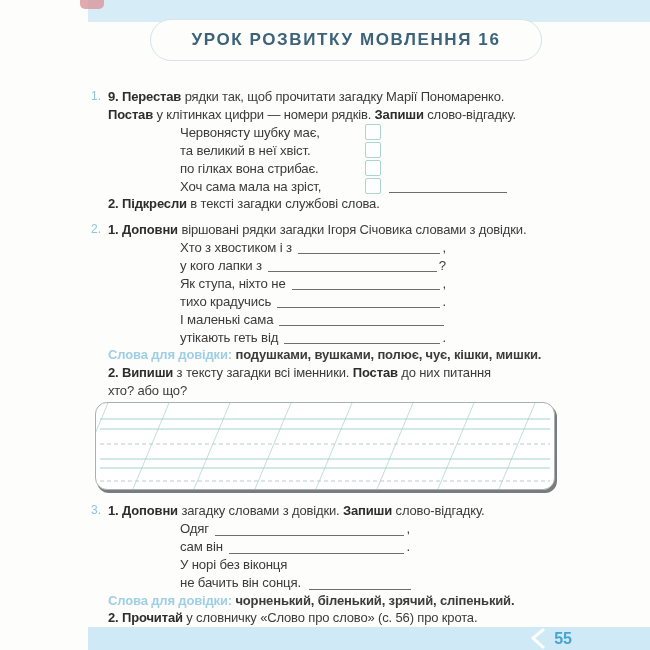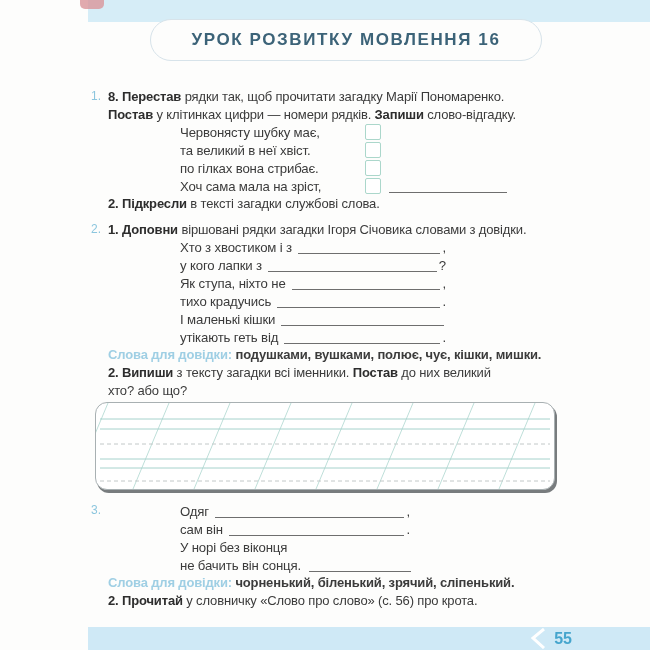--- a/index.html
+++ b/index.html
@@ -60,21 +60,21 @@
   <div class="pink-blob"></div>
 
   <div class="title-box">
     <span class="lesson-title">УРОК РОЗВИТКУ МОВЛЕННЯ 16</span>
   </div>
 
   <div class="content">
 
     <div class="task">
       <span class="marker">1.</span>
-      <div class="t-line"><b>8. Перестав</b><span> рядки так, щоб прочитати загадку Марії Пономаренко.</span></div>
+      <div class="t-line"><b>9. Перестав</b><span> рядки так, щоб прочитати загадку Марії Пономаренко.</span></div>
       <div class="t-line"><b>Постав</b><span> у клітинках цифри — номери рядків. </span><b>Запиши</b><span> слово-відгадку.</span></div>
 
       <div class="r-row">
         <span class="r-text1">Червонясту шубку має,</span>
         <span class="cell"></span>
       </div>
       <div class="r-row">
         <span class="r-text1">та великий в неї хвіст.</span>
         <span class="cell"></span>
       </div>
@@ -109,32 +109,32 @@
         <span>Як ступа, ніхто не</span>
           <span class="blank"></span>
           <span>,</span>
       </div>
       <div class="r-row row-fixed">
         <span>тихо крадучись</span>
           <span class="blank"></span>
           <span>.</span>
       </div>
       <div class="r-row row-fixed">
-        <span>І маленькі кішки</span>
+        <span>І маленькі сама</span>
           <span class="blank"></span>
           <span></span>
       </div>
       <div class="r-row row-fixed">
         <span>утікають геть від</span>
           <span class="blank"></span>
           <span>.</span>
       </div>
 
       <div class="hint"><span class="lbl">Слова для довідки:</span><span> подушками, вушками, полює, чує, кішки, мишки.</span></div>
-      <div class="t-line"><b>2. Випиши</b><span> з тексту загадки всі іменники. </span><b>Постав</b><span> до них великий</span></div>
+      <div class="t-line"><b>2. Випиши</b><span> з тексту загадки всі іменники. </span><b>Постав</b><span> до них питання</span></div>
       <div class="t-line"><span class="it">хто?</span><span> або </span><span class="it">що?</span></div>
     </div>
 
     <div class="hand-box">
       <svg width="458" height="86" viewBox="0 0 458 86">
         <g stroke="#bedfd9" stroke-width="1">
           <line x1="-24" y1="86" x2="12" y2="0"></line>
           <line x1="37" y1="86" x2="73" y2="0"></line>
           <line x1="98" y1="86" x2="134" y2="0"></line>
           <line x1="159" y1="86" x2="195" y2="0"></line>
@@ -152,20 +152,21 @@
         </g>
         <g stroke="#c2c8c8" stroke-width="1" stroke-dasharray="4 3">
           <line x1="4" y1="41" x2="454" y2="41"></line>
           <line x1="4" y1="78" x2="454" y2="78"></line>
         </g>
       </svg>
     </div>
 
     <div class="task mt12">
       <span class="marker">3.</span>
+      <div class="t-line"><b>1. Доповни</b><span> загадку словами з довідки. </span><b>Запиши</b><span> слово-відгадку.</span></div>
 
       <div class="r-row row-fixed3">
         <span>Одяг</span>
           <span class="blank"></span>
           <span>,</span>
       </div>
       <div class="r-row row-fixed3">
         <span>сам він</span>
           <span class="blank"></span>
           <span>.</span>

